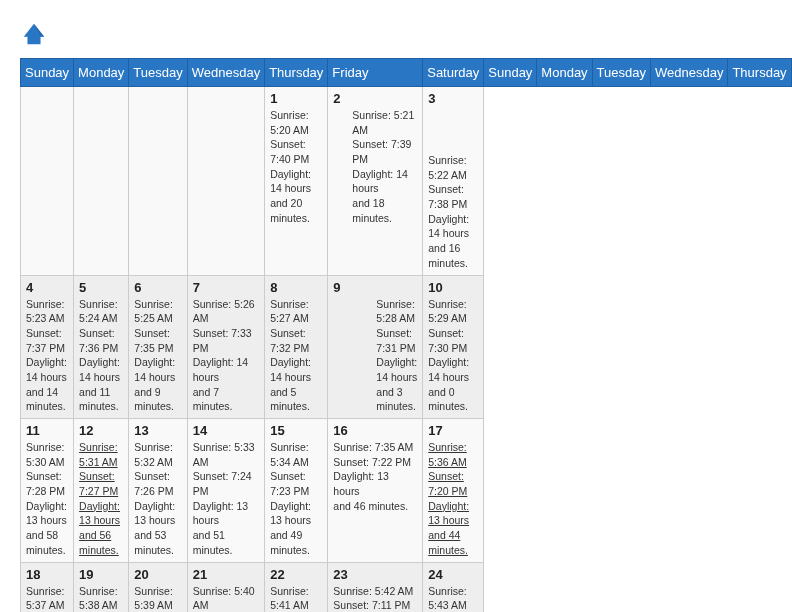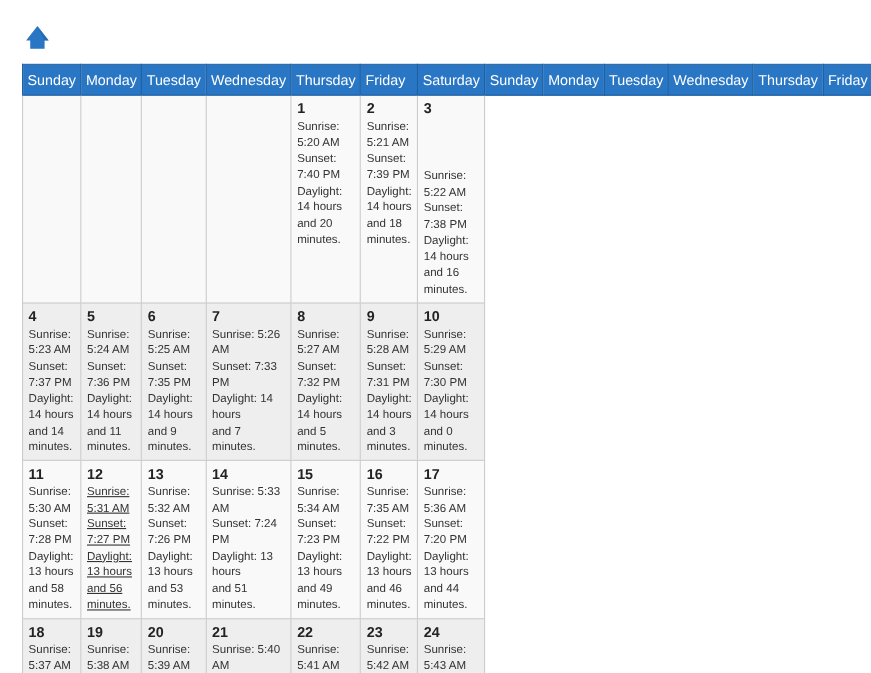--- a/index.html
+++ b/index.html
@@ -136,21 +136,21 @@
         <td class="empty-cell"></td>
         <td>
           <span class="day-number">1</span>
           <div class="day-info" style="white-space: pre-line;">Sunrise: 5:20 AM
 Sunset: 7:40 PM
 Daylight: 14 hours
 and 20 minutes.</div>
         </td>
         <td>
           <span class="day-number">2</span>
-          <div class="day-info" style="white-space: pre-line;">Sunrise: 5:21 AM
+          <div class="day-info" style="white-space: pre-line; margin-left: 19px;">Sunrise: 5:21 AM
 Sunset: 7:39 PM
 Daylight: 14 hours
 and 18 minutes.</div>
         </td>
         <td>
           <span class="day-number">3</span>
           <div class="day-info" style="white-space: pre-line; margin-top: 47px;">Sunrise: 5:22 AM
 Sunset: 7:38 PM
 Daylight: 14 hours
 and 16 minutes.</div>
@@ -187,21 +187,21 @@
         </td>
         <td>
           <span class="day-number">8</span>
           <div class="day-info" style="white-space: pre-line;">Sunrise: 5:27 AM
 Sunset: 7:32 PM
 Daylight: 14 hours
 and 5 minutes.</div>
         </td>
         <td>
           <span class="day-number">9</span>
-          <div class="day-info" style="white-space: pre-line;">Sunrise: 5:28 AM
+          <div class="day-info" style="white-space: pre-line; margin-left: 43px;">Sunrise: 5:28 AM
 Sunset: 7:31 PM
 Daylight: 14 hours
 and 3 minutes.</div>
         </td>
         <td>
           <span class="day-number">10</span>
           <div class="day-info" style="white-space: pre-line;">Sunrise: 5:29 AM
 Sunset: 7:30 PM
 Daylight: 14 hours
 and 0 minutes.</div>
@@ -245,21 +245,21 @@
         </td>
         <td>
           <span class="day-number">16</span>
           <div class="day-info" style="white-space: pre-line;">Sunrise: 7:35 AM
 Sunset: 7:22 PM
 Daylight: 13 hours
 and 46 minutes.</div>
         </td>
         <td>
           <span class="day-number">17</span>
-          <div class="day-info" style="white-space: pre-line;">Sunrise: 5:36 AM
+          <div class="day-info" style="white-space: pre-line; text-decoration: underline;">Sunrise: 5:36 AM
 Sunset: 7:20 PM
 Daylight: 13 hours
 and 44 minutes.</div>
         </td>
       </tr>
       <tr>
         <td>
           <span class="day-number">18</span>
           <div class="day-info" style="white-space: pre-line;">Sunrise: 5:37 AM
 Sunset: 7:19 PM

